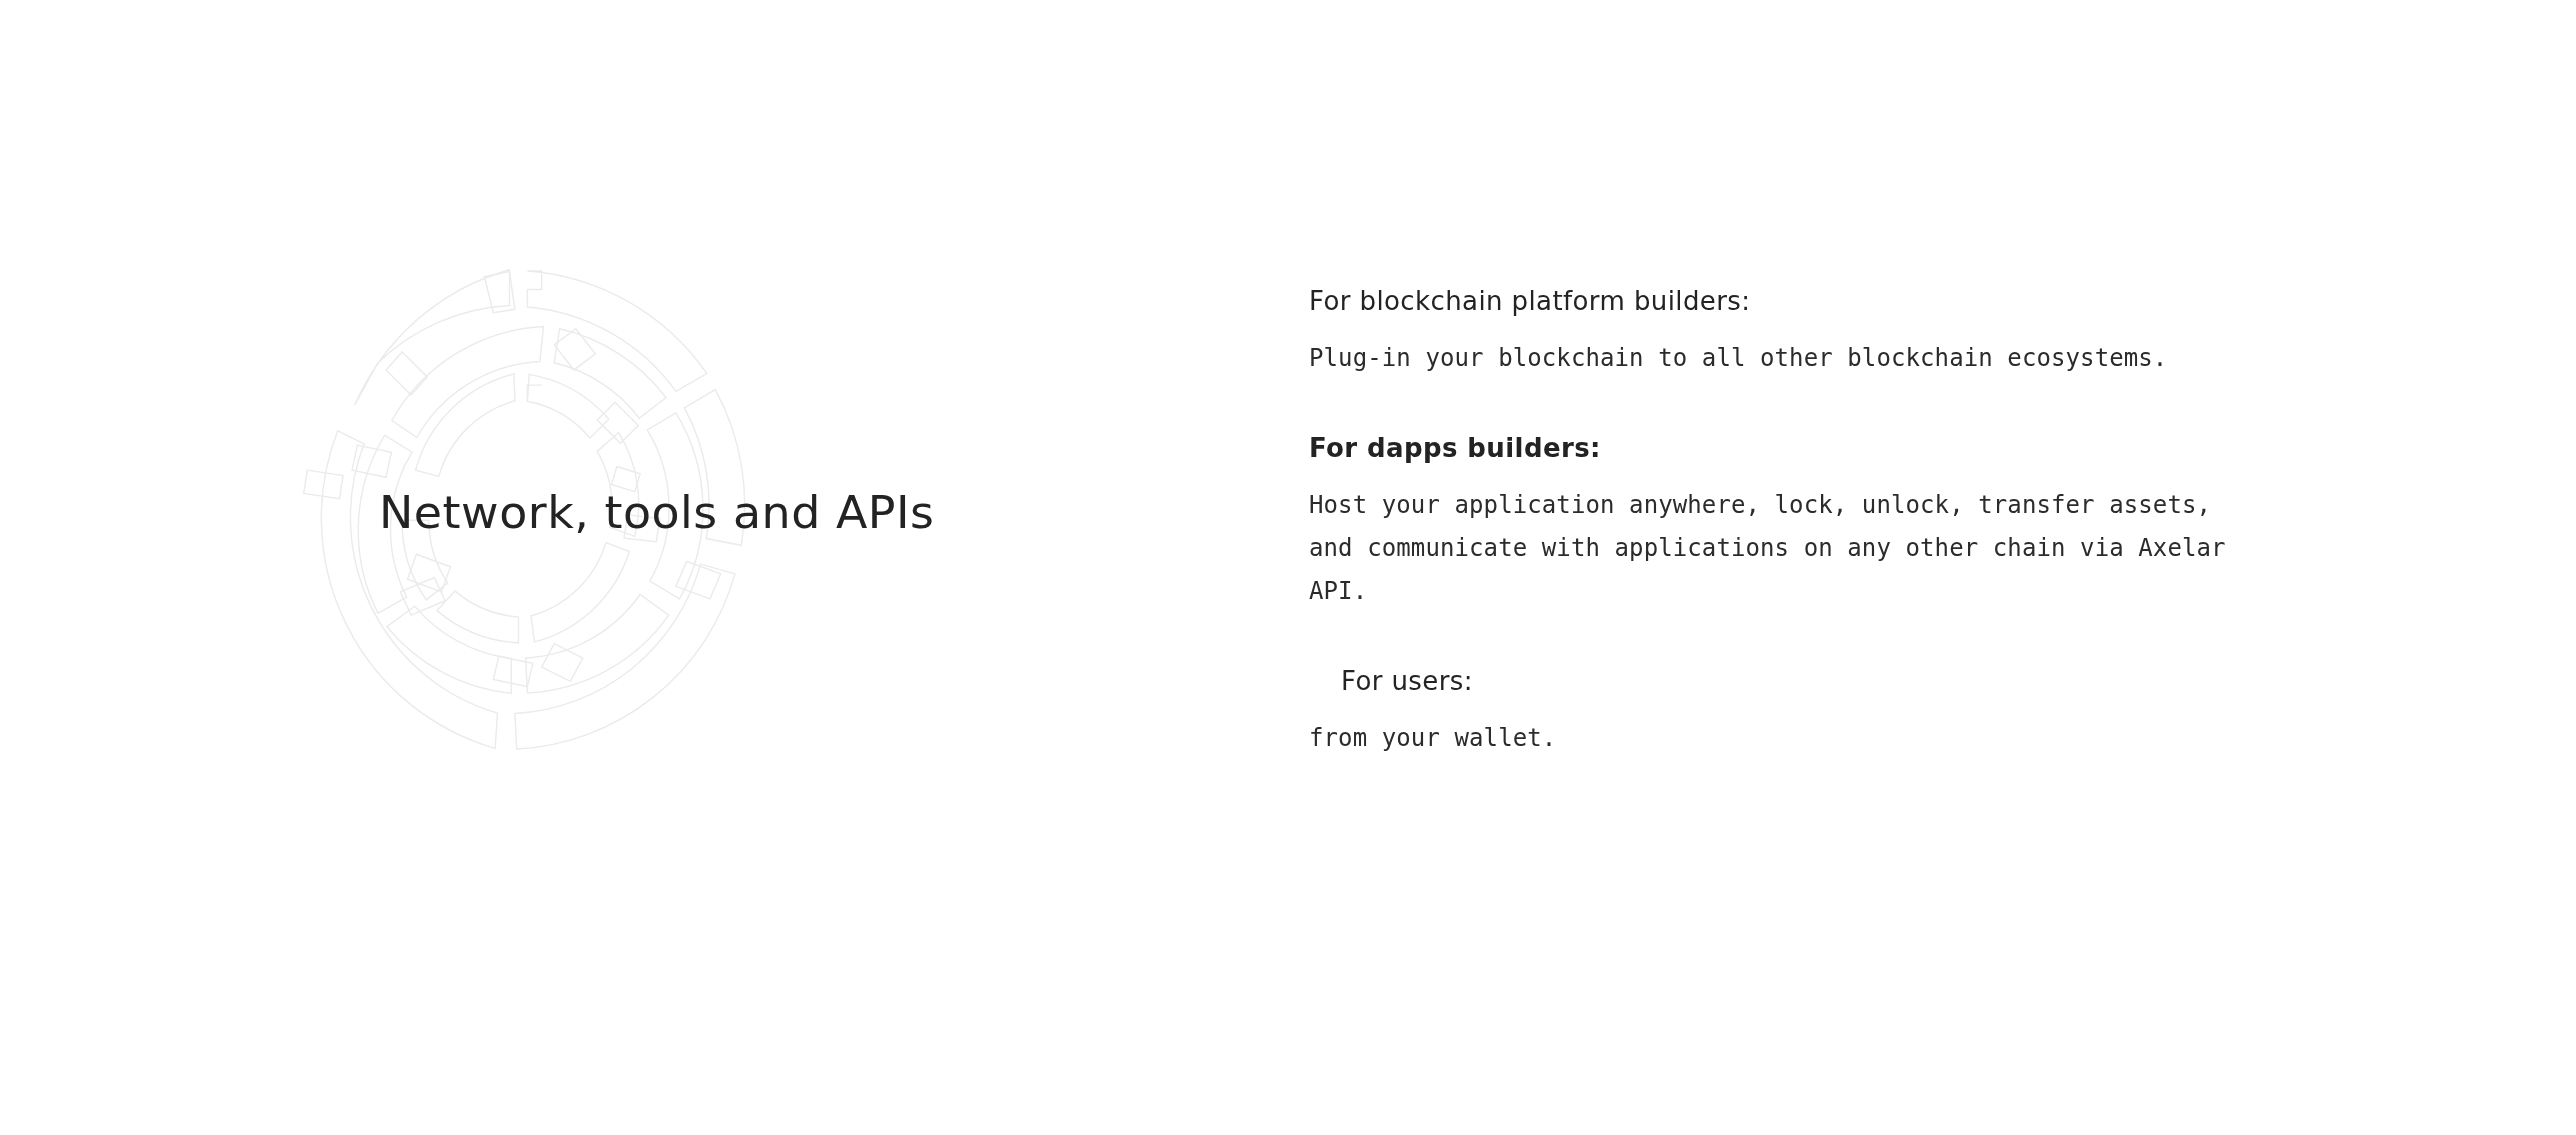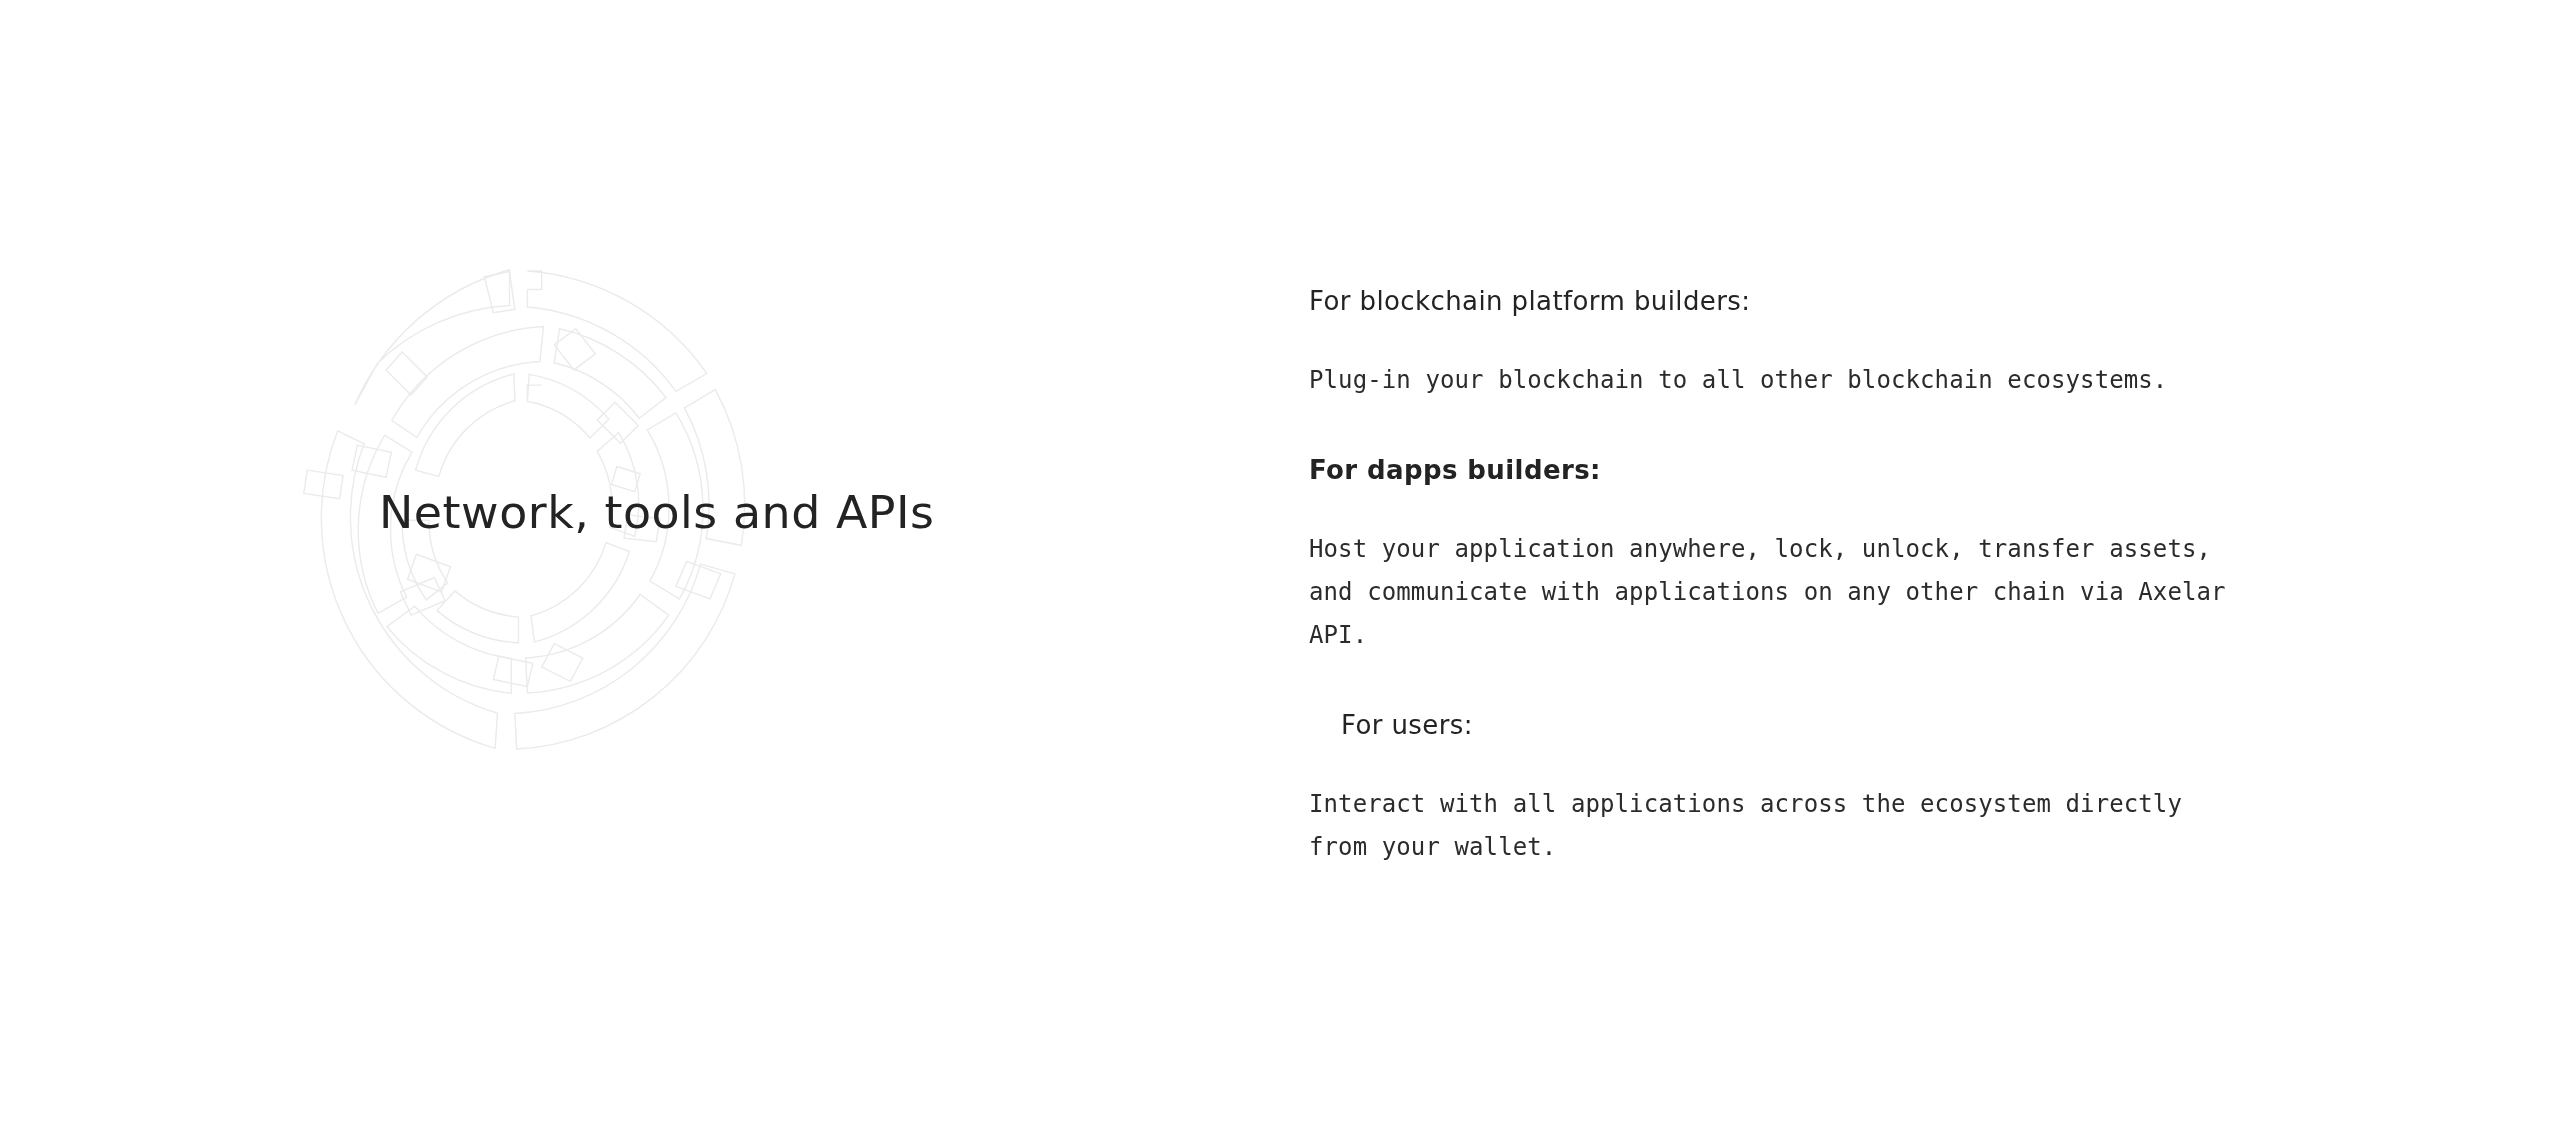--- a/index.html
+++ b/index.html
@@ -86,21 +86,21 @@
     font-weight: 400;
     line-height: 41px;
     letter-spacing: 0.4px;
     color: #232323;
     white-space: nowrap;
     transform: scaleX(1.0);
     transform-origin: left center;
   }
 
   .section-body {
-    margin: 37px 0 0 0;
+    margin: 15px 0 0 0;
     font-family: "DejaVu Sans Mono", monospace;
     font-size: 24px;
     font-weight: 400;
     line-height: 43px;
     letter-spacing: 0.1px;
     color: #2b2b2b;
     max-width: 1002px;
   }
   .section-body .ln {
     display: block;
@@ -302,20 +302,19 @@
       <p class="section-body" style="color: rgb(43, 43, 43);">
         <span class="ln">Host your application anywhere, lock, unlock, transfer assets,</span>
         <span class="ln">and communicate with applications on any other chain via Axelar</span>
         <span class="ln">API.</span>
       </p>
     </section>
 
     <section class="section">
       <h2 class="section-heading" style="color: rgb(35, 35, 35); margin-left: 32px;">For users:</h2>
       <p class="section-body" style="color: rgb(43, 43, 43);">
-        <span class="ln">Interact with all applications across the ecosystem directly</span>
         <span class="ln">from your wallet.</span>
       </p>
     </section>
 
   </div>
 </div>
 
 
 </body></html>

